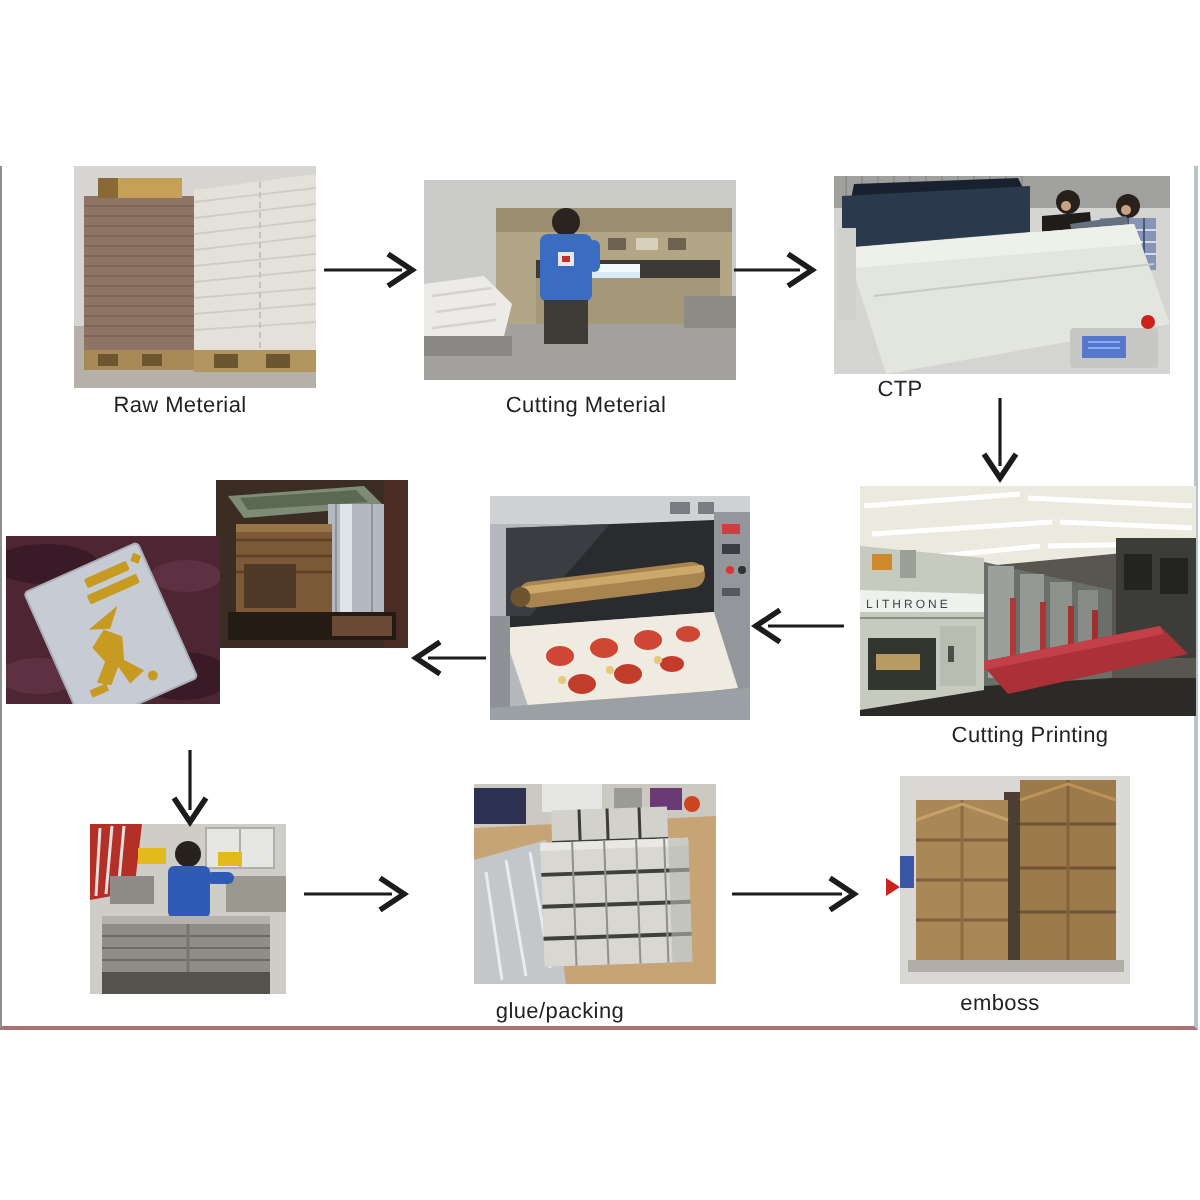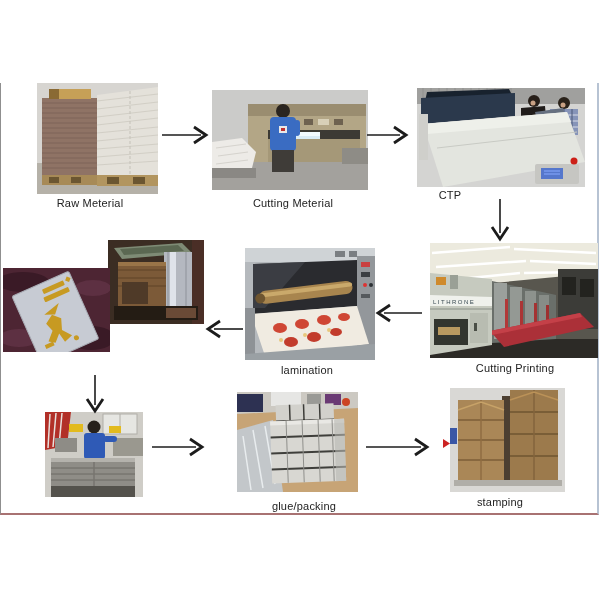--- a/index.html
+++ b/index.html
@@ -23,21 +23,21 @@
   #ph-glue{left:237px;top:392px;width:121px;height:100px}
   #ph-pack{left:450px;top:388px;width:115px;height:104px}
   
   .lb-raw{left:25px;top:197px;width:130px}
   .lb-cut{left:228px;top:197px;width:130px}
   .lb-ctp{left:400px;top:189px;width:100px}
   .lb-off{left:450px;top:362px;width:130px}
   .lb-lam{left:247px;top:364px;width:120px}
   .lb-foil{left:17px;top:356px;width:160px}
   .lb-die{left:22px;top:498px;width:120px}
-  .lb-glue{left:244px;top:500px;width:120px}
+  .lb-glue{left:220px;top:500px;width:120px}
   .lb-pack{left:440px;top:496px;width:120px}
 </style>
 </head>
 <body>
 
 <div id="canvas">
 
   <div id="frame"></div>
 
   <div class="photo" id="ph-raw">
@@ -326,23 +326,22 @@
       </g>
       <rect x="0" y="40" width="7" height="16" fill="#3a57a6"></rect>
       <rect x="4" y="92" width="108" height="6" fill="#b0aea8"></rect>
     </svg>
   </div>
 
   <div class="label lb-raw">Raw Meterial</div>
   <div class="label lb-cut">Cutting Meterial</div>
   <div class="label lb-ctp">CTP</div>
   <div class="label lb-off">Cutting Printing</div>
-  <div class="label lb-lam">lamination</div>
   <div class="label lb-glue">glue/packing</div>
-  <div class="label lb-pack">stamping</div>
+  <div class="label lb-pack">emboss</div>
 
   <svg id="arrows" viewBox="0 0 600 600">
     <g stroke="#1c1c1c" fill="none">
       <g>
         <path d="M162 135H201" stroke-width="1.6"></path>
         <path d="M194 127L206 135L194 143" stroke-width="2.8"></path>
       </g>
       <g>
         <path d="M367 135H400" stroke-width="1.6"></path>
         <path d="M394 127L406 135L394 143" stroke-width="2.8"></path>

